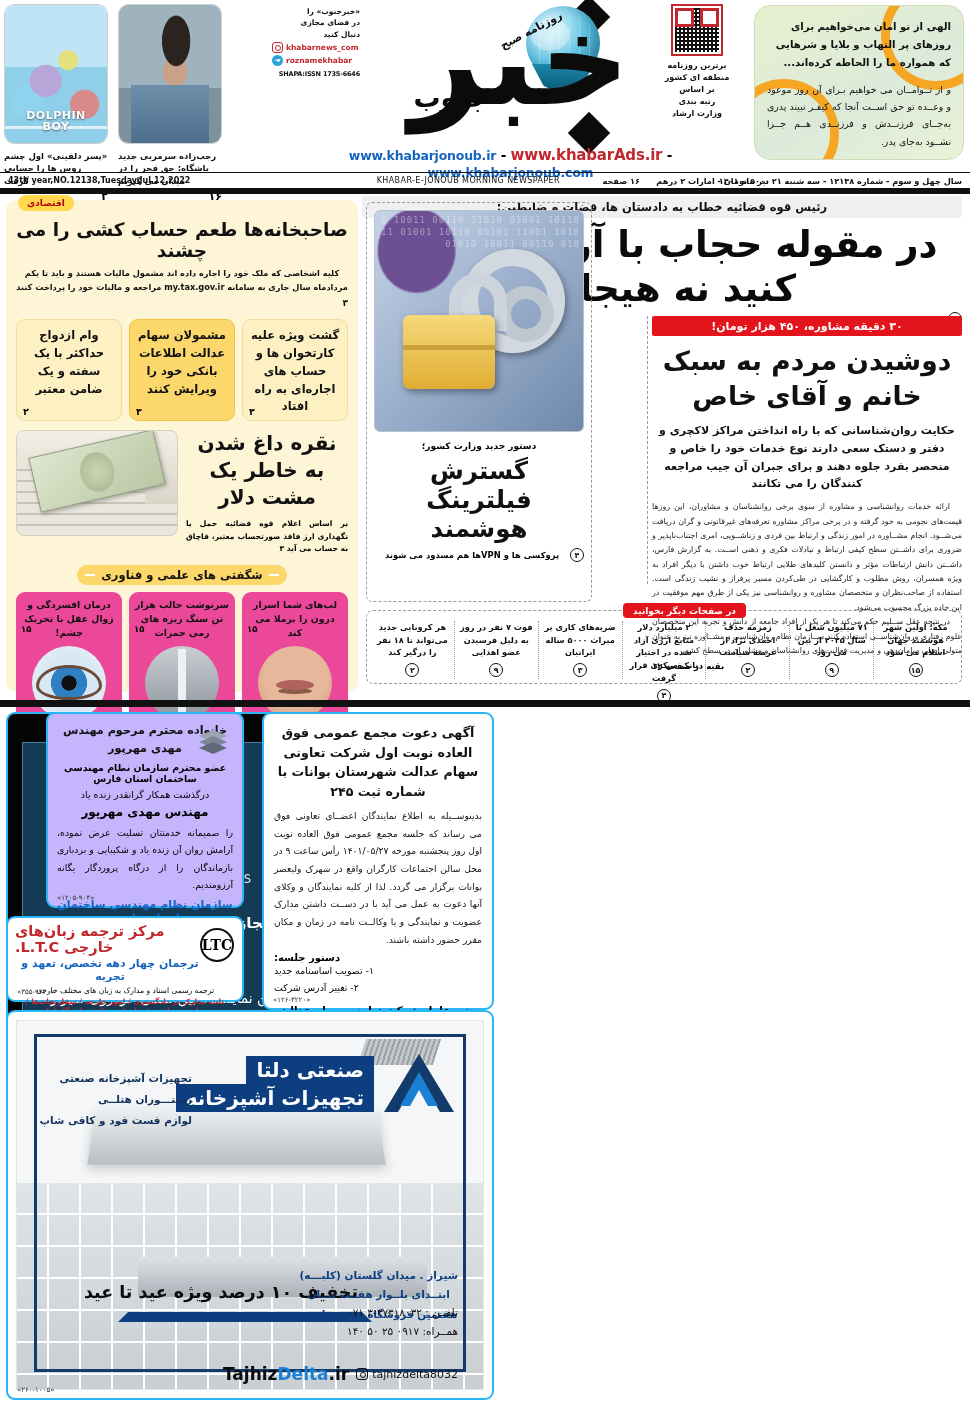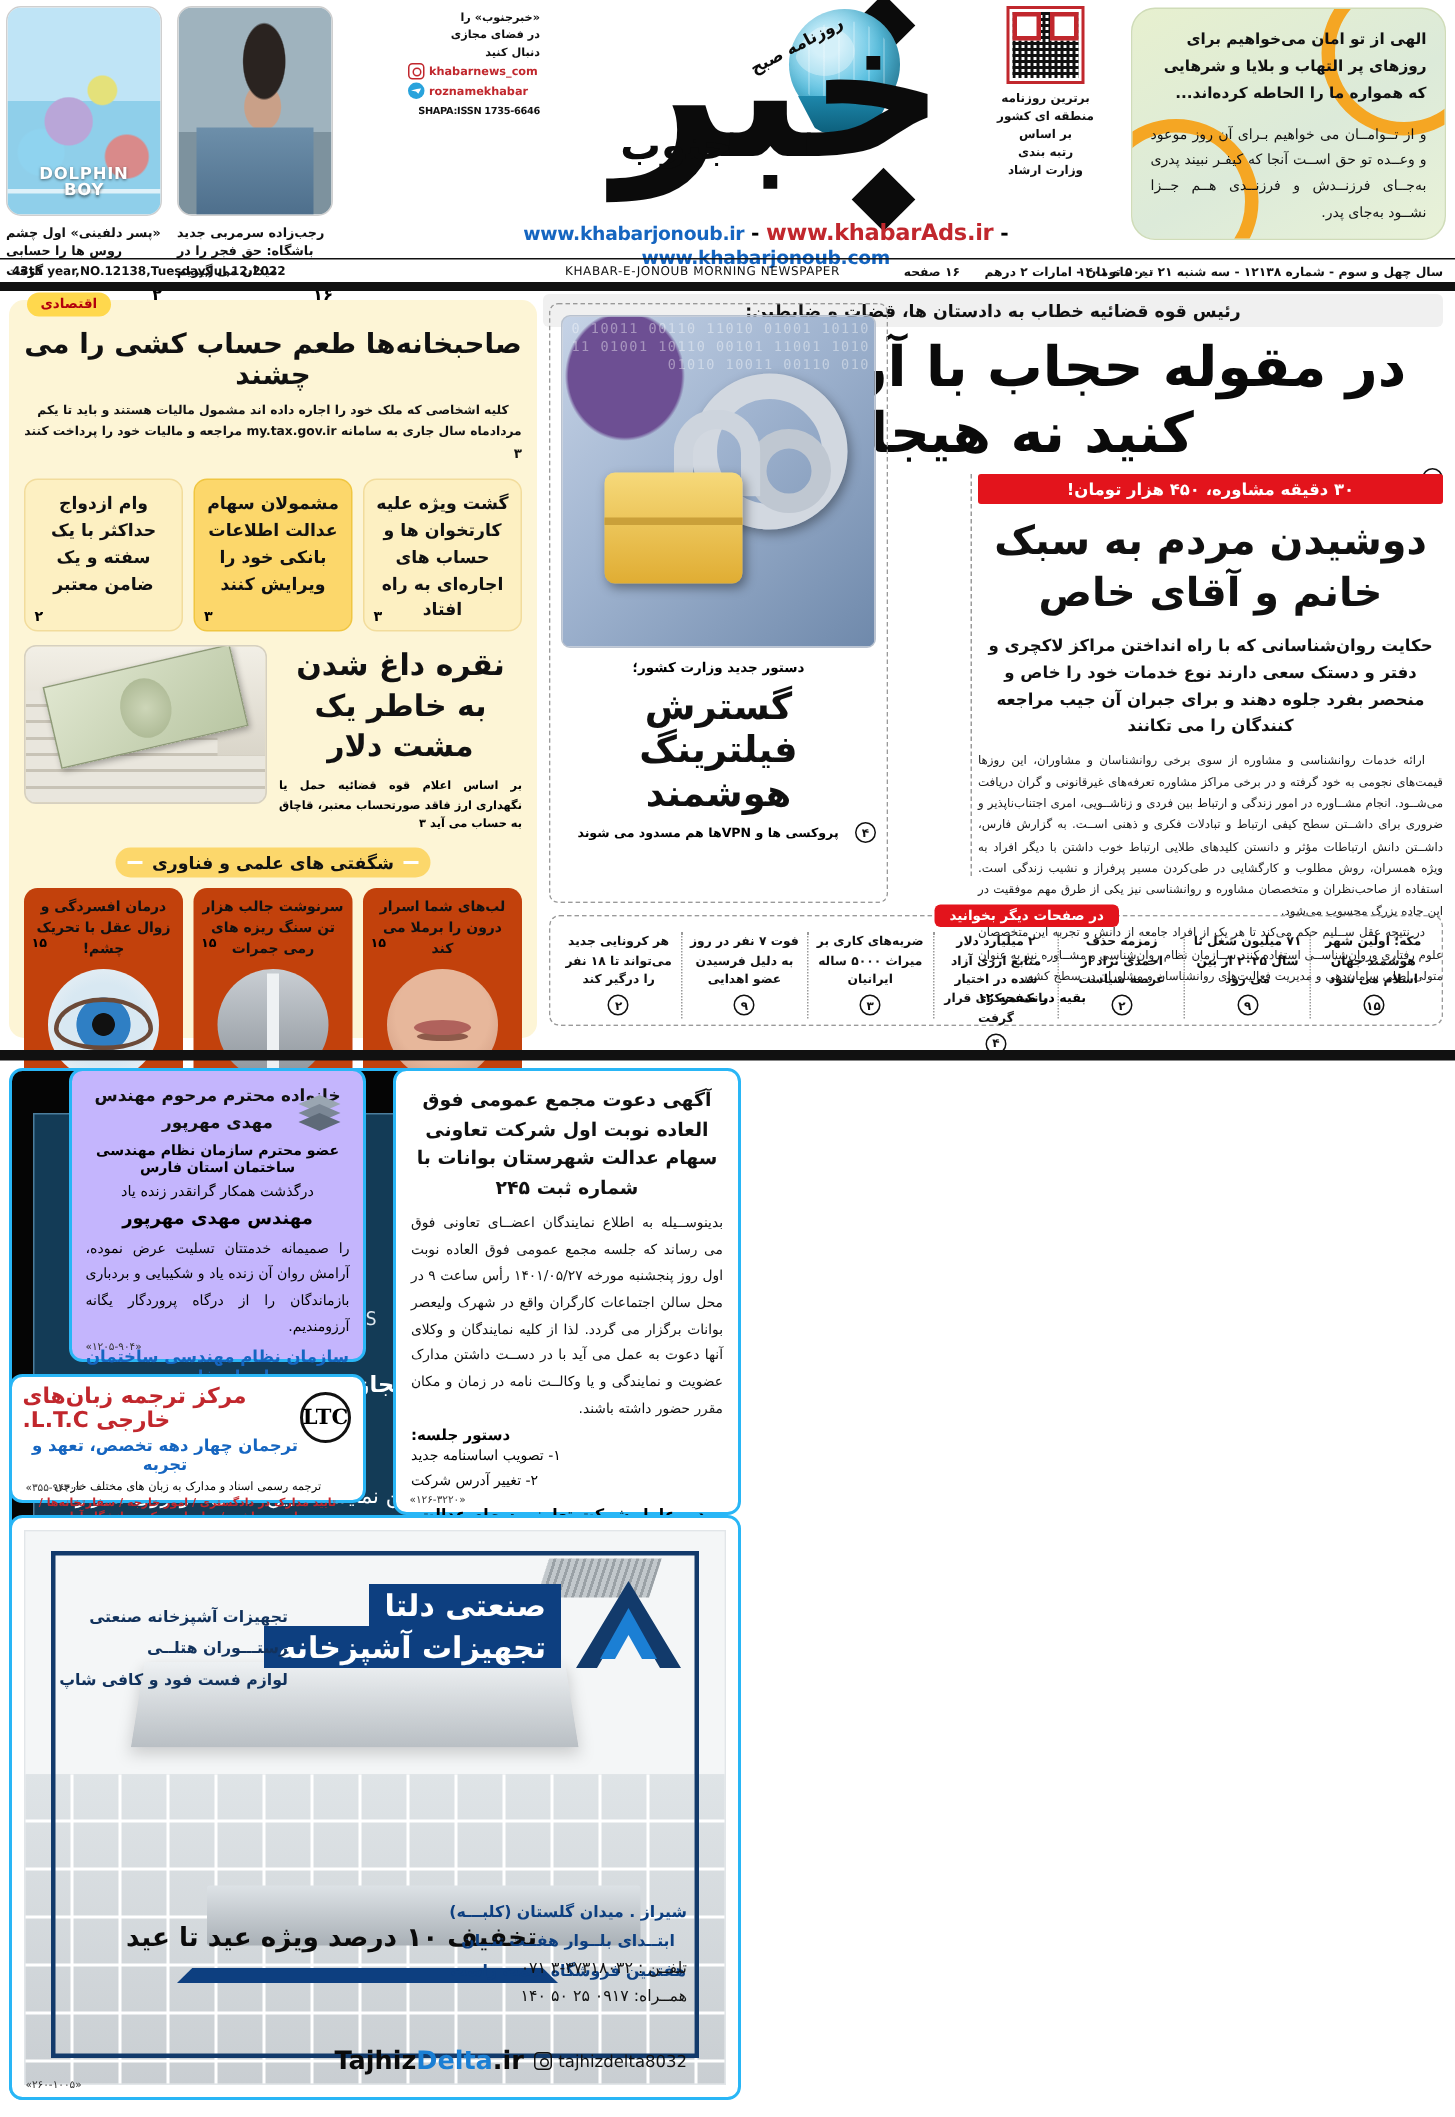--- a/index.html
+++ b/index.html
@@ -229,21 +229,21 @@
     padding:3px 24px; font-size:11.5px; font-weight:bold; color:#111;
     position:relative;
   }
   .sci-pill::before, .sci-pill::after{
     content:""; position:absolute; top:50%; width:10px; height:2.5px; background:#fff; margin-top:-1px;
   }
   .sci-pill::before{ left:8px; } .sci-pill::after{ right:8px; }
 
   .sci-cards { display:flex; gap:7px; margin-top:7px; }
   .scard {
-    flex:1; background:#c2410c; border-radius:9px; padding:6px 5px 5px; position:relative; min-height:132px;
+    flex:1; background:#ec4899; border-radius:9px; padding:6px 5px 5px; position:relative; min-height:132px;
   }
   .scard-t { font-size:9.3px; font-weight:bold; line-height:1.5; text-align:center; color:#111;}
   .scard-pg { position:absolute; left:5px; top:32px; font-size:8.5px; font-weight:bold;}
   .scard-img { width:74px; height:74px; border-radius:50%; margin:6px auto 0; overflow:hidden; position:relative;}
   .img-lips { background:radial-gradient(circle at 50% 42%, #e7b79b 0 55%, #c8937a 100%); }
   .img-lips::after{content:"";position:absolute;left:24%;top:46%;width:52%;height:14%;border-radius:50%;
     background:#b0625c;box-shadow:0 6px 0 -2px #8d5a4a;}
   .img-stone { background:linear-gradient(#c9ced3,#8d949b); }
   .img-stone::after{content:"";position:absolute;left:44%;top:4%;width:12%;height:92%;background:#eef1f3;}
   .img-eye { background:radial-gradient(circle at 50% 50%, #111 0 14%, #2f7fc4 15% 34%, #d8e8f2 35% 52%, #f0f3f5 100%); }

